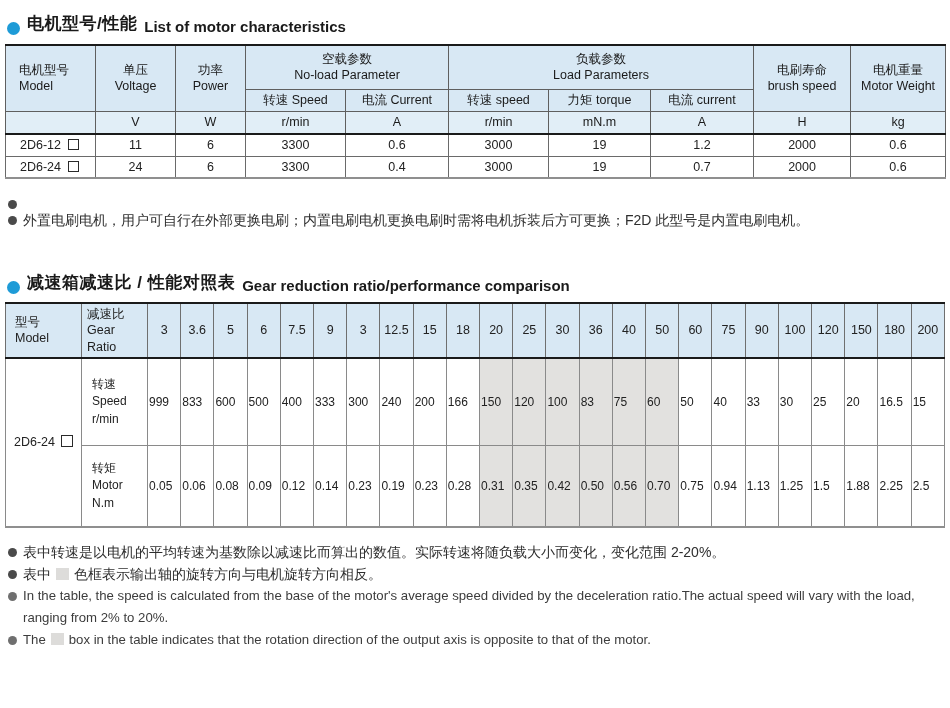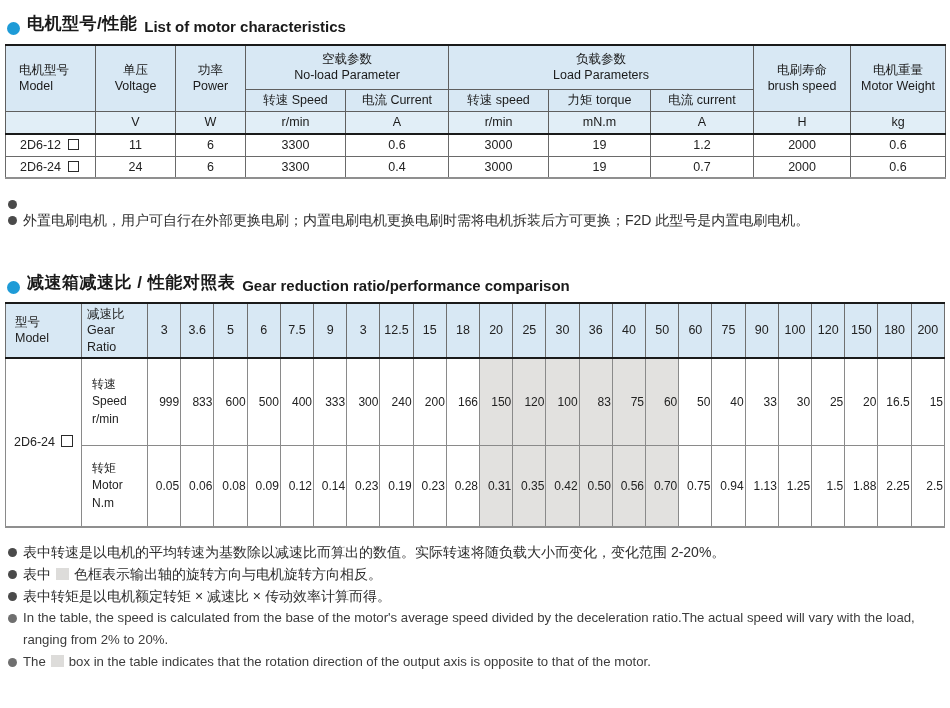--- a/index.html
+++ b/index.html
@@ -49,21 +49,21 @@
     background: var(--hdr, #d8e8f4);
     font-weight: normal; font-size: 12.5px;
     border: 1px solid #6f6f6f; border-bottom: 2px solid #1a1a1a;
     white-space: pre-line; line-height: 1.3;
     height: 46px; padding: 2px 1px; text-align: center; color: #222;
   }
   .gear-table th.gmodel { text-align: left; padding-left: 9px; }
   .gear-table th.gratio { text-align: left; padding-left: 5px; }
   .gear-table td {
     border: 1px solid #8a8a8a; font-size: 12px;
-    text-align: right; padding: 0 1px; color: #222;
+    text-align: left; padding: 0 1px; color: #222;
   }
   .gear-table tr.speed-row { height: 88px; }
   .gear-table tr.torque-row { height: 81px; }
   .gear-table td.label-td { white-space: pre-line; text-align: left; padding-left: 10px; line-height: 1.45; font-size: 12px; }
   .gear-table td.gmodel-td { font-size: 12.5px; text-align: center; }
   .gear-table td.gmodel-td .box-icon { width: 12px; height: 12px; margin-left: 6px; }
   .gear-table td.shaded { background: var(--shade, #e2e1df); }
 
   
   .notes { list-style: none; margin: 14px 0 0 0; padding: 0 0 0 3px; }
@@ -286,24 +286,20 @@
 
   <ul class="notes gear-notes">
       <li class="zh">
         <span class="nb"></span>
         <span>表中转速是以电机的平均转速为基数除以减速比而算出的数值。实际转速将随负载大小而变化，变化范围 2-20%。</span>
       </li>
       <li class="zh">
         <span class="nb"></span>
         <span><span>表中</span><span class="shade-box"></span><span>色框表示输出轴的旋转方向与电机旋转方向相反。</span></span>
       </li>
-      <li class="zh">
-        <span class="nb"></span>
-        <span>表中转矩是以电机额定转矩 × 减速比 × 传动效率计算而得。</span>
-      </li>
       <li class="en">
         <span class="nb"></span>
         <span>In the table, the speed is calculated from the base of the motor's average speed  divided by the deceleration ratio.The actual speed will vary with the load, ranging from 2% to 20%.</span>
       </li>
       <li class="en">
         <span class="nb"></span>
         <span><span>The</span><span class="shade-box"></span><span>box in the table indicates that the rotation direction of the output axis is opposite to that of the motor.</span></span>
       </li>
     </ul>
 

